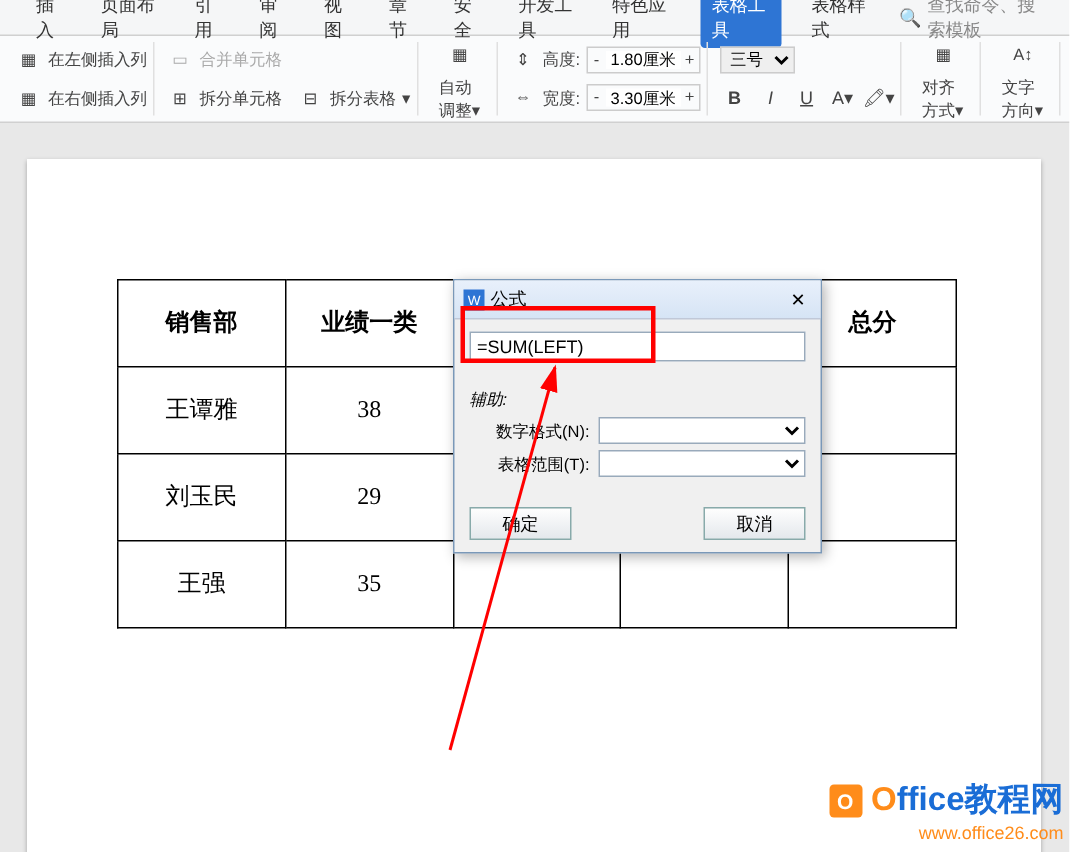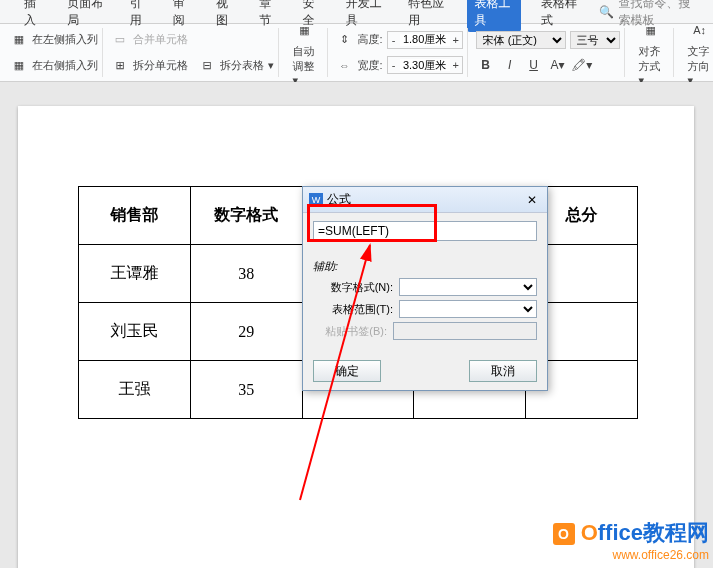--- a/index.html
+++ b/index.html
@@ -135,21 +135,20 @@
       <span class="dim-input-wrap">
         <span style="width:12px;text-align:center;cursor:pointer;">-</span>
         <input value="3.30厘米" style="">
         <span style="width:12px;text-align:center;cursor:pointer;">+</span>
       </span>
     </div>
   </div>
 
   <div class="group two-row">
     <div class="btn-row">
-      <select class="font-sel" style="width:90px;"><option>宋体 (正文)</option></select>
       <select class="font-sel" style="width:50px;"><option>三号</option></select>
     </div>
     <div class="btn-row">
       <span class="fmt-btn" style="font-weight:bold;">B</span>
       <span class="fmt-btn" style="font-style:italic;">I</span>
       <span class="fmt-btn" style="text-decoration:underline;">U</span>
       <span class="fmt-btn">A▾</span>
       <span class="fmt-btn">🖍▾</span>
     </div>
   </div>
@@ -169,21 +168,21 @@
   </div>
 
 </div>
 
 <div class="doc-wrap">
   <div class="page">
     <table class="data">
       <tbody>
           <tr>
         <td>销售部</td>
-        <td>数字格式</td>
+        <td>业绩一类</td>
         <td>业绩二类</td>
         <td>出勤考评</td>
         <td>总分</td>
       </tr>
       <tr>
         <td>王谭雅</td>
         <td>38</td>
         <td></td>
         <td></td>
         <td></td>
@@ -216,24 +215,20 @@
   <div class="dialog-body">
     <input class="dlg-input" value="=SUM(LEFT)" style="">
     <div class="dlg-label" style="margin-top:18px;font-style:italic;">辅助:</div>
     <div class="dlg-row">
       <label>数字格式(N):</label>
       <select class="sel"><option></option></select>
     </div>
     <div class="dlg-row">
       <label>表格范围(T):</label>
       <select class="sel"><option></option></select>
-    </div>
-    <div class="dlg-row">
-      <label style="color:#aaa;">粘贴书签(B):</label>
-      <input class="sel disabled" disabled="" style="">
     </div>
   </div>
   <div class="dlg-btns">
     <button>确定</button>
     <button>取消</button>
   </div>
 </div>
 
 <div class="red-box"></div>
 

